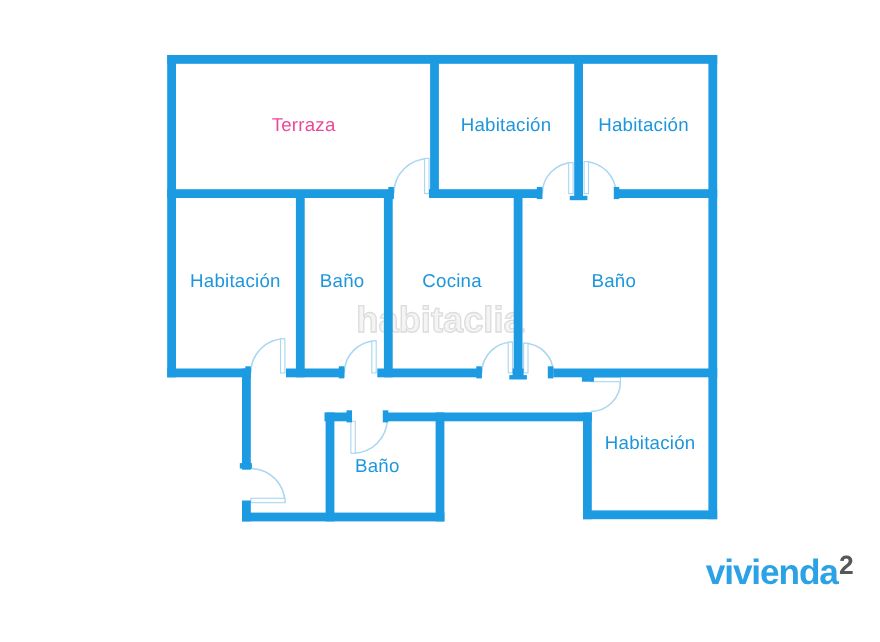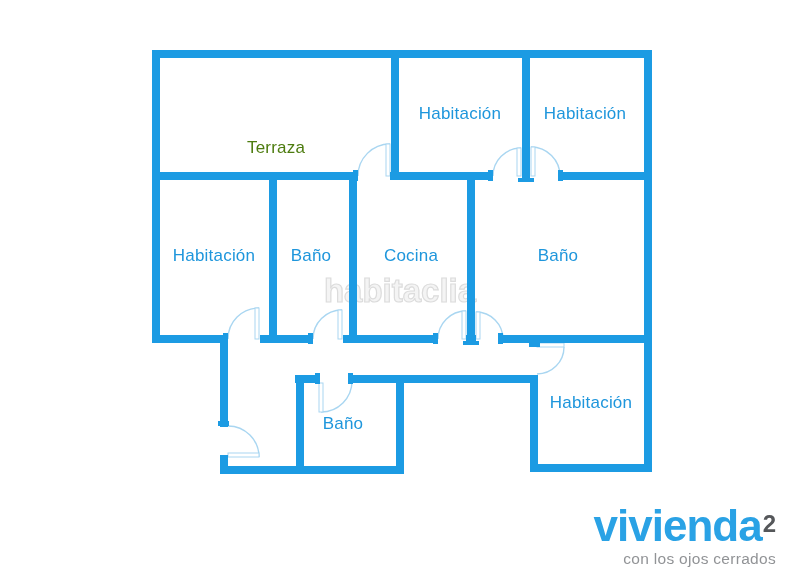--- a/index.html
+++ b/index.html
@@ -16,21 +16,21 @@
   #plan-svg{position:absolute;left:0;top:0;z-index:2;}
   #labels{position:absolute;left:0;top:0;width:100%;height:100%;z-index:3;pointer-events:none;}
   .room-label{
     position:absolute;transform:translate(-50%,-50%);
     font-size:17px;letter-spacing:0.2px;white-space:nowrap;
   }
   #logo{
     position:absolute;right:24px;top:504px;text-align:right;z-index:4;line-height:1;
   }
   #brand-line{font-weight:bold;letter-spacing:-1px;}
-  #brand-text{font-size:44px;}
+  #brand-text{font-size:32px;}
   #brand-sup{font-size:24px;position:relative;top:-9px;margin-left:1px;letter-spacing:0;}
   #tagline{font-size:15.5px;margin-top:3px;letter-spacing:0.3px;}
 </style>
 </head>
 <body>
 
 <div id="stage">
   <div id="watermark">habitaclia</div>
 
   <svg id="plan-svg" width="800" height="584" viewBox="0 0 800 584">
@@ -92,30 +92,29 @@
         <rect x="498" y="333" width="5" height="11" fill="#1c9be3"></rect>
         <rect x="463" y="341" width="16" height="4" fill="#1c9be3"></rect>
         <rect x="529" y="341" width="11" height="6" fill="#1c9be3"></rect>
         <rect x="315" y="373" width="5" height="11" fill="#1c9be3"></rect>
         <rect x="348" y="373" width="5" height="11" fill="#1c9be3"></rect>
         <rect x="218" y="421" width="11" height="5" fill="#1c9be3"></rect>
       </g>
   </svg>
 
   <div id="labels">
-      <div class="room-label" style="left: 276px; top: 114px; color: #4d7c0f; margin-top: 34px;">Terraza</div>
+      <div class="room-label" style="left: 276px; top: 114px; color: #ec4899;">Terraza</div>
       <div class="room-label" style="left: 460px; top: 114px; color: rgb(30, 150, 220);">Habitación</div>
       <div class="room-label" style="left: 585px; top: 114px; color: rgb(30, 150, 220);">Habitación</div>
       <div class="room-label" style="left: 214px; top: 256px; color: rgb(30, 150, 220);">Habitación</div>
       <div class="room-label" style="left: 311px; top: 256px; color: rgb(30, 150, 220);">Baño</div>
       <div class="room-label" style="left: 411px; top: 256px; color: rgb(30, 150, 220); text-align: center;">Cocina</div>
       <div class="room-label" style="left: 558px; top: 256px; color: rgb(30, 150, 220);">Baño</div>
       <div class="room-label" style="left: 343px; top: 424px; color: rgb(30, 150, 220);">Baño</div>
       <div class="room-label" style="left: 591px; top: 403px; color: rgb(30, 150, 220);">Habitación</div>
     </div>
 
   <div id="logo">
     <div id="brand-line">
       <span id="brand-text" style="color: rgb(42, 162, 229);">vivienda</span><span id="brand-sup" style="color: rgb(85, 87, 90);">2</span>
     </div>
-    <div id="tagline" style="color: rgb(145, 147, 150);">con los ojos cerrados</div>
   </div>
 </div>
 
 </body></html>

